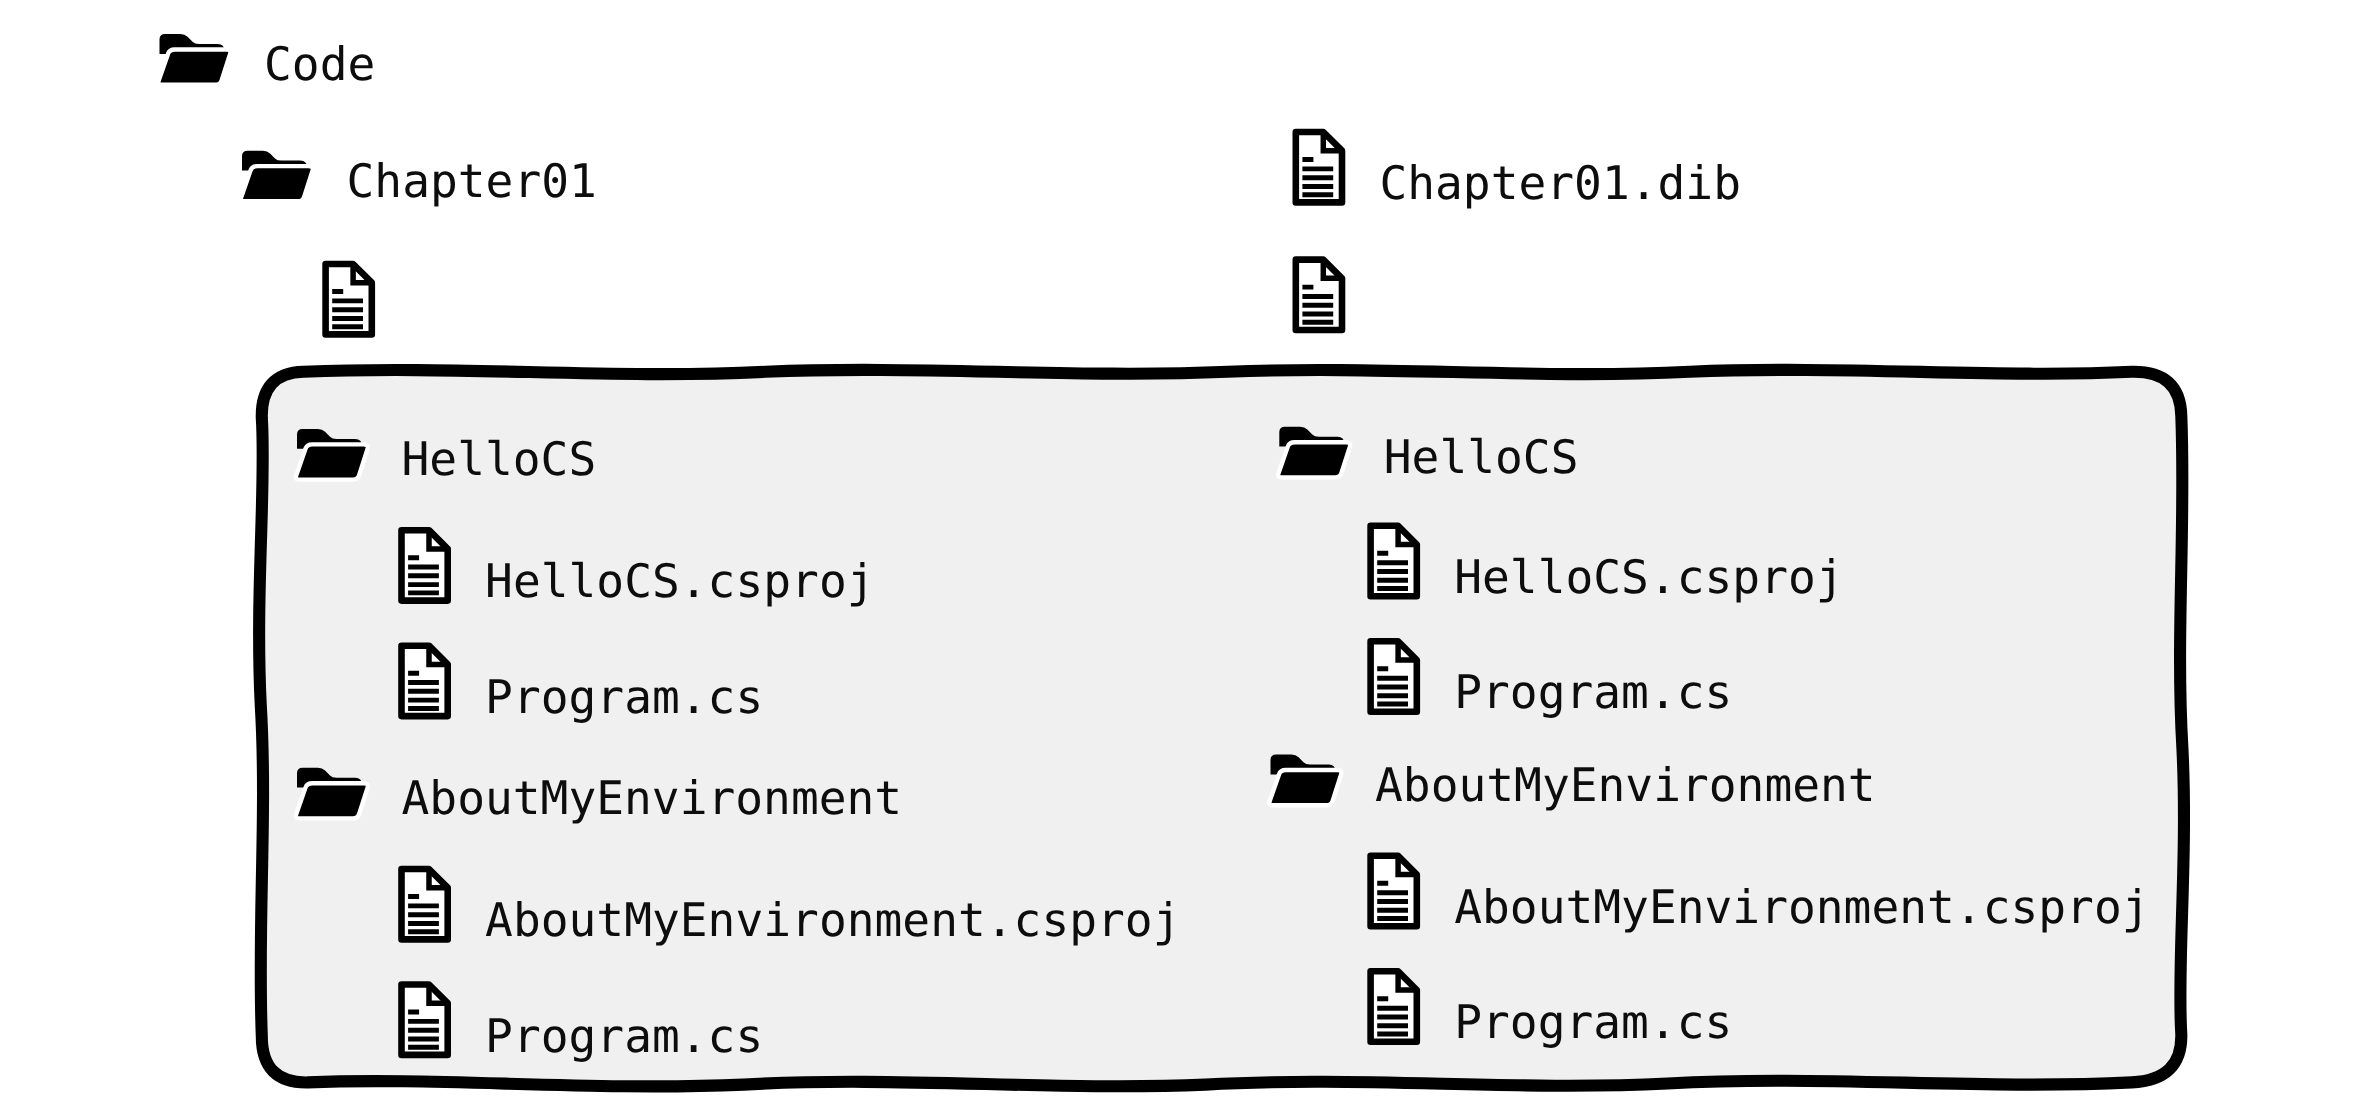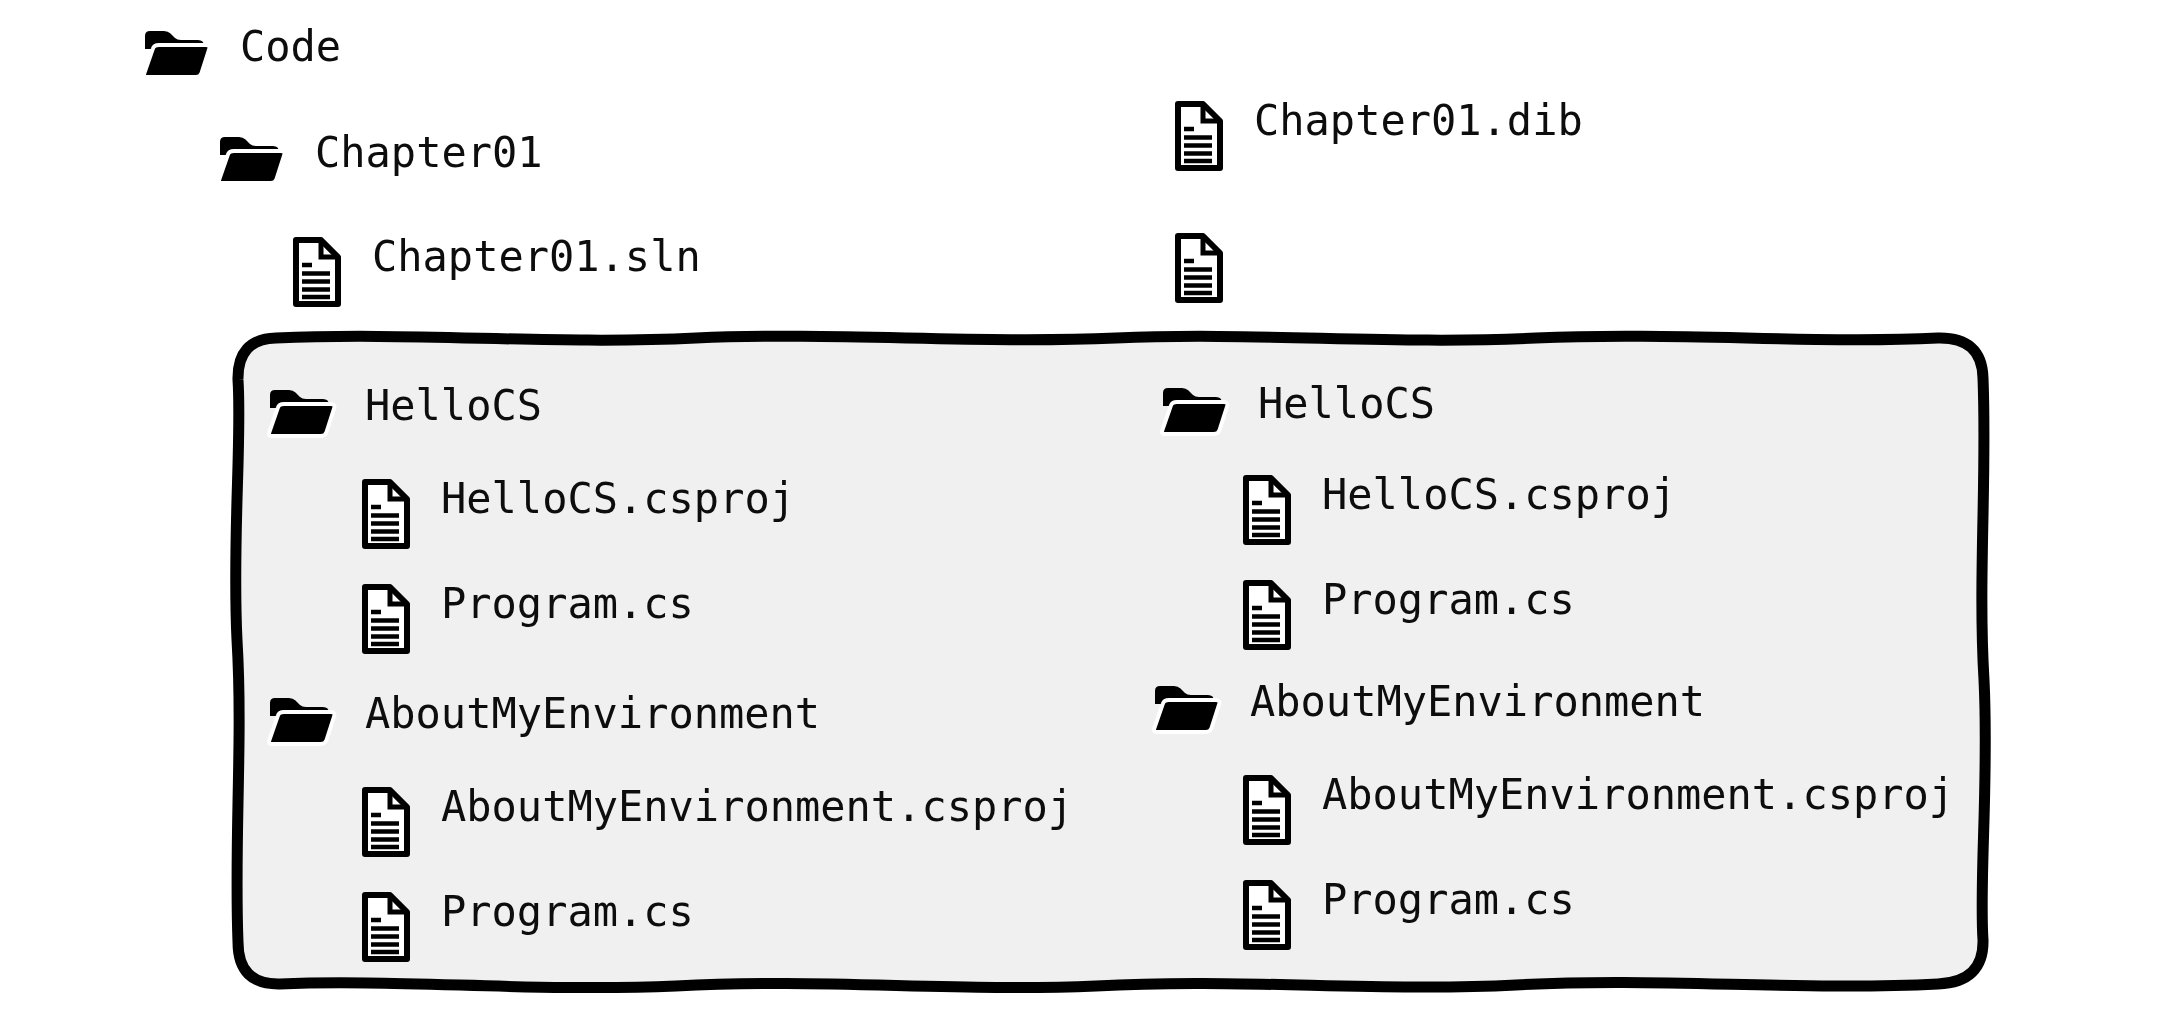--- a/index.html
+++ b/index.html
@@ -1,18 +1,18 @@
 <!DOCTYPE html>
 <html><head>
 <meta charset="utf-8">
 <style>
   html,body{margin:0;padding:0;background:#ffffff;}
   .canvas{position:relative;width:2160px;height:1015px;background:#ffffff;overflow:hidden;
           font-family:"DejaVu Sans Mono",monospace;}
-  .row{position:absolute;display:flex;align-items:flex-start;gap:28px;}
+  .row{position:absolute;display:flex;align-items:flex-end;gap:28px;}
   .row.frow{height:54px;}
   .row.drow{height:72px;}
   .row svg{flex:0 0 auto;display:block;}
   .label{font-family:"DejaVu Sans Mono",monospace;font-size:42px;line-height:1;
          color:#0d0d0d;white-space:pre;letter-spacing:0;}
   .boxsvg{position:absolute;left:226px;top:328px;width:1772px;height:676px;}
   .defs{position:absolute;width:0;height:0;overflow:hidden;}
 </style>
 </head>
 <body>
@@ -68,24 +68,23 @@
   <div class="row frow" style="left:215px;top:132px">
     <svg width="72" height="54" viewBox="0 0 72 54">
         <use href="#g-folder"></use>
       </svg>
     <span class="label">Chapter01</span>
   </div>
   <div class="row drow" style="left:288px;top:236px">
     <svg width="56" height="72" viewBox="0 0 56 72">
         <use href="#g-file"></use>
       </svg>
-    <span class="label">Chapter01.sln</span>
   </div>
 
-  <div class="row drow" style="left:1170px;top:100px">
+  <div class="row drow" style="left:1170px;top:116px">
     <svg width="56" height="72" viewBox="0 0 56 72">
         <use href="#g-file"></use>
       </svg>
     <span class="label">Chapter01.dib</span>
   </div>
   <div class="row drow" style="left:1170px;top:232px">
     <svg width="56" height="72" viewBox="0 0 56 72">
         <use href="#g-file"></use>
       </svg>
   </div>

